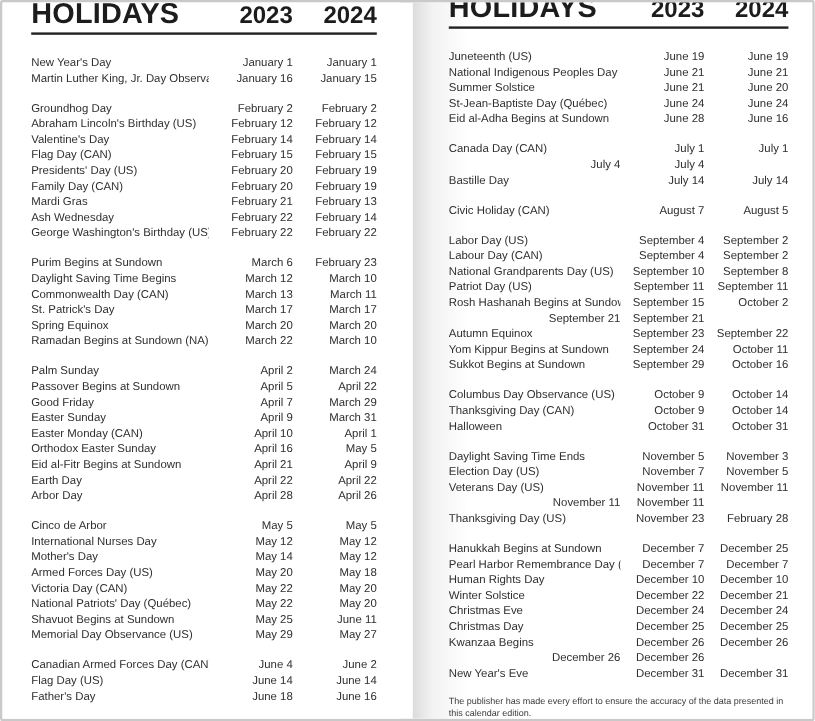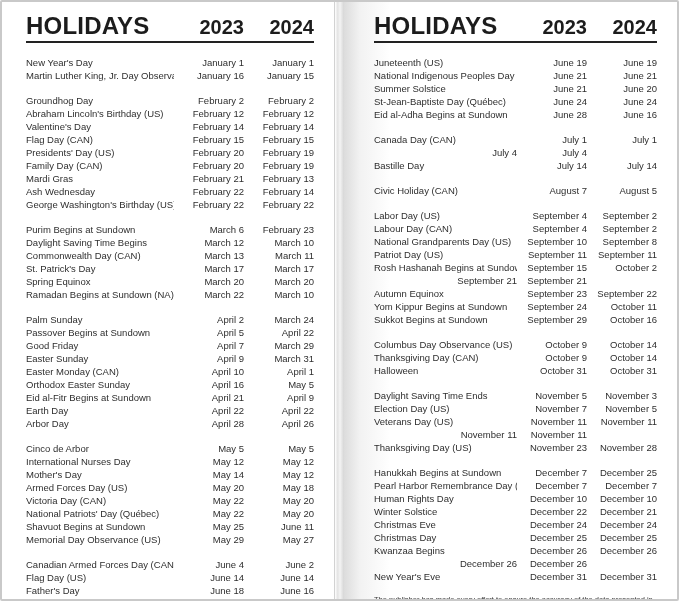--- a/index.html
+++ b/index.html
@@ -8,20 +8,21 @@
     font-family: "Liberation Sans", sans-serif;
     background: #ffffff;
   }
   .frame {
     width: 679px; height: 601px;
     border: 2px solid #c9c9c9;
     border-radius: 2px;
     background: #ffffff;
     display: flex;
     overflow: hidden;
+    align-items: flex-end;
   }
   .page {
     position: relative;
     padding: 10px 20px 0 24px;
   }
   .page-left { flex: 0 0 332px; background: #ffffff; }
   .spine {
     flex: 0 0 10px;
     background: linear-gradient(to right, #ffffff 0%, #e3e3e3 30%, #f4f4f4 55%, #d6d6d6 100%);
     border-left: 1px solid #d2d2d2;
@@ -43,21 +44,21 @@
     font-weight: 700;
     color: #1c1c1c;
     letter-spacing: 0.2px;
   }
   .year-col {
     font-size: 20px;
     font-weight: 700;
     color: #1c1c1c;
     text-align: right;
   }
-  .rows { padding-top: 1px; margin-top: 12px; }
+  .rows { padding-top: 17px; }
   .group { margin-bottom: 12px; }
   .row {
     display: grid;
     grid-template-columns: 1fr 70px 70px;
     font-size: 9.5px;
     line-height: 13px;
     color: #2e2e2e;
   }
   .holiday-name { text-align: left; white-space: nowrap; overflow: hidden; }
   .date-cell { text-align: right; white-space: nowrap; }
@@ -418,21 +419,21 @@
             <span class="date-cell">November 11</span>
             <span class="date-cell">November 11</span>
           </div>
           <div class="row">
             <span class="date-cell">November 11</span>
             <span class="date-cell">November 11</span>
           </div>
           <div class="row">
             <span class="holiday-name">Thanksgiving Day (US)</span>
             <span class="date-cell">November 23</span>
-            <span class="date-cell">November 28</span>
+            <span class="date-cell">February 28</span>
           </div>
         </div>
         <div class="group">
           <div class="row">
             <span class="holiday-name">Hanukkah Begins at Sundown</span>
             <span class="date-cell">December 7</span>
             <span class="date-cell">December 25</span>
           </div>
           <div class="row">
             <span class="holiday-name">Pearl Harbor Remembrance Day (US)</span>

